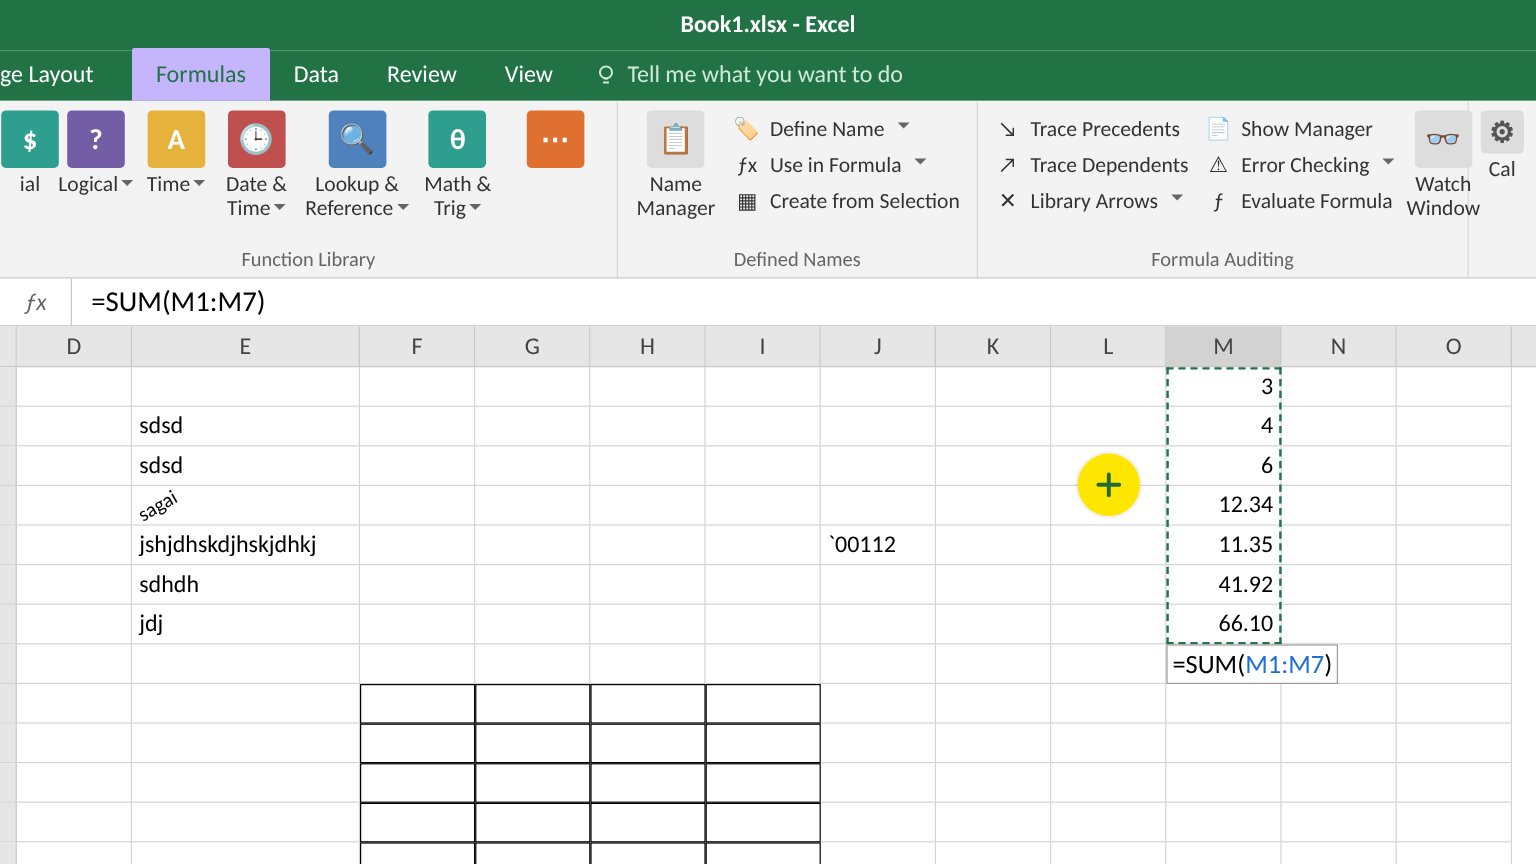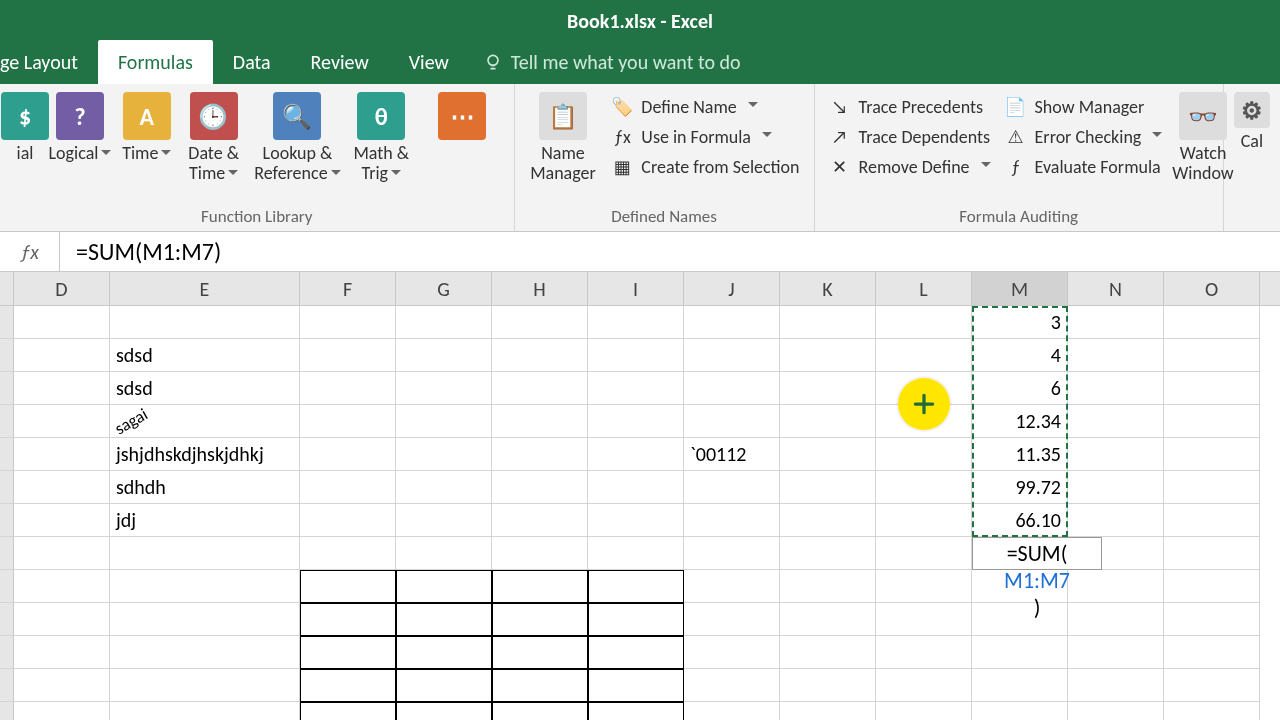--- a/index.html
+++ b/index.html
@@ -5,21 +5,21 @@
   * { box-sizing: border-box; margin: 0; padding: 0; font-family: 'Segoe UI', Calibri, sans-serif; }
   body { width: 1280px; height: 720px; overflow: hidden; background: #fff; position: relative; }
 
   
   .title-bar { height: 42px; background: #217346; display: flex; align-items: center; justify-content: center; }
   .title-bar .title { color: #fff; font-size: 20px; font-weight: 700; }
 
   
   .ribbon-tabs { height: 42px; background: #217346; display: flex; align-items: flex-end; padding-left: 0; }
   .ribbon-tab { padding: 10px 20px 10px 20px; font-size: 20px; color: #fff; cursor: pointer; }
-  .ribbon-tab.active { background: #ffffff; color: #217346; border-top-left-radius: 2px; border-top-right-radius: 2px; }
+  .ribbon-tab.active { background: #c4b5fd; color: #217346; border-top-left-radius: 2px; border-top-right-radius: 2px; margin-left: 12px; }
   .ribbon-tab.partial { padding-left: 0; }
   .tell-me { display: flex; align-items: center; gap: 8px; padding: 0 14px 10px 14px; color: #cfe8d9; font-size: 20px; }
   .bulb { width: 20px; height: 20px; display:inline-block; }
 
   
   .ribbon { height: 148px; background: #f3f3f3; border-bottom: 1px solid #c8c8c8; display: flex; }
   .group { border-right: 1px solid #d6d6d6; padding: 6px 10px 4px 10px; display: flex; flex-direction: column; position: relative; }
   .group .group-label { text-align: center; font-size: 17px; color: #666; padding-top: 2px; }
   .group .group-row { display: flex; gap: 6px; flex: 1; }
 
@@ -49,21 +49,21 @@
   .cell { border-right:1px solid #d4d4d4; border-bottom:1px solid #d4d4d4; font-size:20px; padding: 2px 6px; display:flex; align-items:center; overflow:hidden; white-space:nowrap; }
   .cell.num { justify-content:flex-end; }
   .stub { width:14px; border-right:1px solid #c8c8c8; border-bottom:1px solid #d4d4d4; background:#e6e6e6; }
 
   .rotated { transform: rotate(-30deg); font-size:17px; position:relative; left:-2px; }
 
   
   .marching { position:absolute; border: 2px dashed #217346; pointer-events:none; }
 
   
-  .edit-cell { position:absolute; background:#fff; border:1px solid #999; font-size:22px; padding:2px 4px; display:flex; align-items:center; font-family: Calibri, sans-serif; flex-direction: column;}
+  .edit-cell { position:absolute; background:#fff; border:1px solid #999; font-size:22px; padding:2px 4px; display:flex; align-items:center; font-family: Calibri, sans-serif;}
   .edit-cell .fn { color:#000; }
   .edit-cell .range { color:#1e6fd6; }
 
   
   .tooltip { position:absolute; background:#fff; border:1px solid #aaa; font-size:19px; padding:4px 10px; display:flex; align-items:center; color:#222; box-shadow: 1px 1px 3px rgba(0,0,0,.15);}
 
   
   .cursor-marker { position:absolute; width:52px; height:52px; border-radius:50%; background:#ffe600; display:flex; align-items:center; justify-content:center; box-shadow: 0 0 0 2px rgba(0,0,0,.05); }
   .cursor-marker svg { width:26px; height:26px; }
 
@@ -165,21 +165,21 @@
         <div class="small-btn">
           <span class="sicon">↘</span>
           <span>Trace Precedents</span>
         </div>
         <div class="small-btn">
           <span class="sicon">↗</span>
           <span>Trace Dependents</span>
         </div>
         <div class="small-btn">
           <span class="sicon">✕</span>
-          <span>Remove Define</span>
+          <span>Library Arrows</span>
             <span class="caret"></span>
         </div>
       </div>
       <div class="small-stack">
         <div class="small-btn">
           <span class="sicon">📄</span>
           <span>Show Manager</span>
         </div>
         <div class="small-btn">
           <span class="sicon">⚠</span>
@@ -312,21 +312,21 @@
         <div class="stub"></div>
         <div class="cell" style="width: 96px;"></div>
         <div class="cell" style="width: 190px;">sdhdh</div>
         <div class="cell" style="width: 96px;"></div>
         <div class="cell" style="width: 96px;"></div>
         <div class="cell" style="width: 96px;"></div>
         <div class="cell" style="width: 96px;"></div>
         <div class="cell" style="width: 96px;"></div>
         <div class="cell" style="width: 96px;"></div>
         <div class="cell" style="width: 96px;"></div>
-        <div class="cell num" style="width: 96px;">99.72</div>
+        <div class="cell num" style="width: 96px;">41.92</div>
         <div class="cell" style="width: 96px;"></div>
         <div class="cell" style="width: 96px;"></div>
       </div>
       <div class="row">
         <div class="stub"></div>
         <div class="cell" style="width: 96px;"></div>
         <div class="cell" style="width: 190px;">jdj</div>
         <div class="cell" style="width: 96px;"></div>
         <div class="cell" style="width: 96px;"></div>
         <div class="cell" style="width: 96px;"></div>

